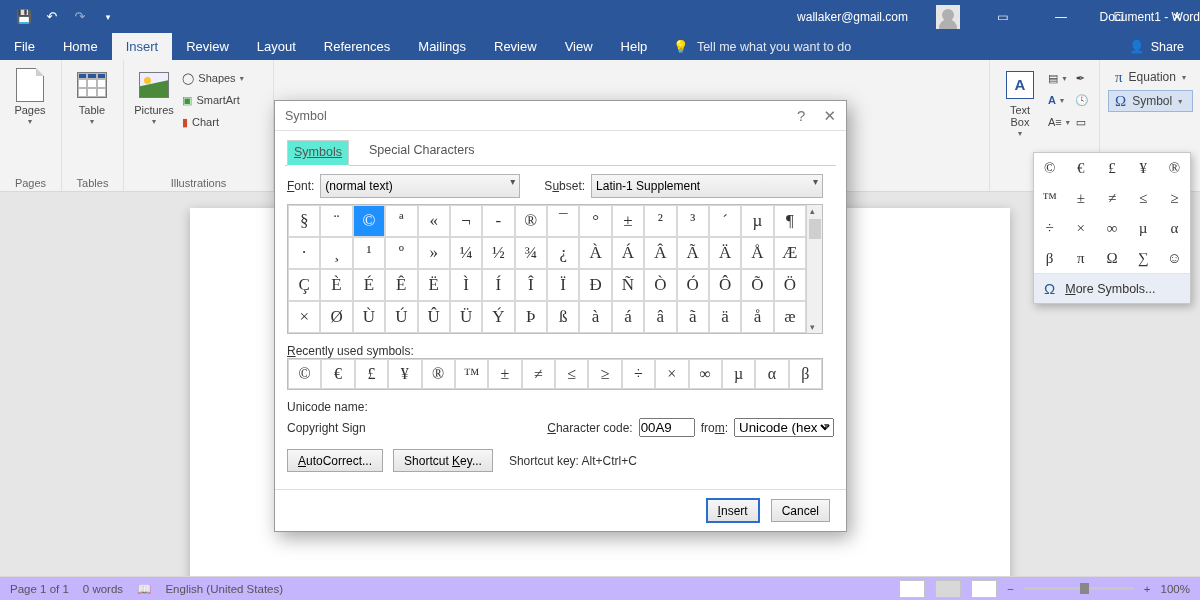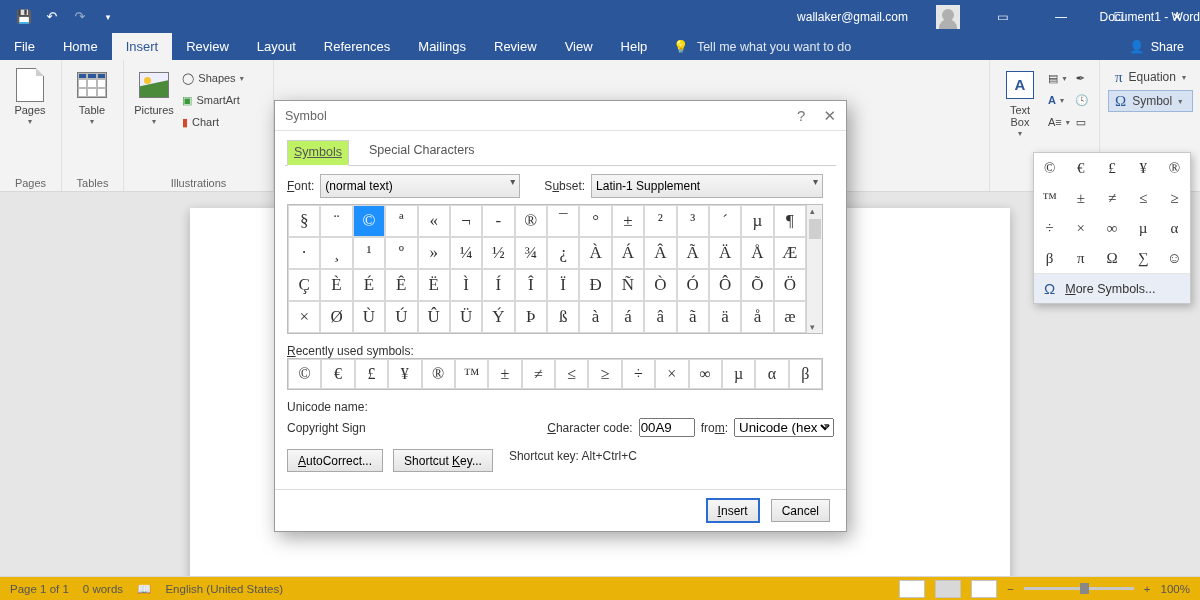--- a/index.html
+++ b/index.html
@@ -45,21 +45,21 @@
 .ic-pic{width:30px;height:26px;border:1px solid #7a7a7a;background:#eef;position:relative;overflow:hidden;}
 .ic-pic::before{content:"";position:absolute;left:4px;top:4px;width:7px;height:7px;border-radius:50%;background:#f7c32e;}
 .ic-pic::after{content:"";position:absolute;left:-4px;bottom:-6px;width:40px;height:20px;background:#4a8a3a;transform:rotate(-12deg);}
 .ic-textbox{width:28px;height:28px;border:1px solid #2b579a;background:#fff;display:flex;align-items:center;justify-content:center;color:#2b579a;font-weight:bold;font-size:15px;}
 
 
 .canvas { position: absolute; left:0; right:0; top:192px; bottom:24px; background:#e6e6e6; }
 .page { position:absolute; left:190px; top:16px; width:820px; height:400px; background:#fff; box-shadow:0 3px 10px rgba(0,0,0,.25); }
 
 
-.status { position:absolute; left:0; right:0; bottom:0; height:24px; background:#eab308; border-top:1px solid #d8d8d8; display:flex; align-items:center; font-size:11.5px; color:#555; gap:14px; padding:0 10px; }
+.status { position:absolute; left:0; right:0; bottom:0; height:24px; background:#c4b5fd; border-top:1px solid #d8d8d8; display:flex; align-items:center; font-size:11.5px; color:#555; gap:14px; padding:0 10px; }
 .status .right { margin-left:auto; display:flex; align-items:center; gap:10px; }
 .status .viewbtn { width:26px; height:18px; border:1px solid #c4c4c4; background:#fff; }
 .status .viewbtn.active{background:#d8d8d8;}
 .status .slider { width:110px; height:3px; background:#c8c8c8; position:relative; }
 .status .slider::after{content:"";position:absolute;left:56px;top:-4px;width:9px;height:11px;background:#888;}
 
 
 .sym-gallery { position:absolute; right:9px; top:152px; width:158px; background:#fff; border:1px solid #c8c8c8; box-shadow:2px 3px 8px rgba(0,0,0,.25); font-size:12.5px; color:#333; z-index:50; }
 .sym-gallery .grid { display:grid; grid-template-columns:repeat(5,1fr); }
 .sym-gallery .cell { height:30px; display:flex; align-items:center; justify-content:center; font-size:15px; font-family:"Times New Roman",serif; }
@@ -72,21 +72,21 @@
 .rb-sym .btn { display:flex; align-items:center; gap:6px; padding:1px 6px; font-size:12px; border:1px solid transparent; height:22px;}
 .rb-sym .btn .g{font-size:15px;font-family:"Times New Roman",serif;}
 .rb-sym .btn.active{background:#d6e1f1;border-color:#9db6d9;}
 
 
 .dialog { position:absolute; left:274px; top:100px; width:573px; height:432px; background:#fff; border:1px solid #9a9a9a; box-shadow:4px 6px 18px rgba(0,0,0,.35); font-size:12px; color:#333; z-index:60; }
 .dialog .dtitle { height:30px; background:#fff; border-bottom:1px solid #e1e1e1; display:flex; align-items:center; padding:0 10px; font-size:12.5px; color:#666; }
 .dialog .dtitle .dright{margin-left:auto;display:flex;gap:18px;color:#777;font-size:15px;}
 .dialog .tabs { display:flex; gap:14px; padding:8px 12px 0 12px; font-size:12.5px; }
 .dialog .tabs .t { padding:4px 6px 6px 6px; color:#555; }
-.dialog .tabs .t.active { border:1px solid #cfcfcf; border-bottom:1px solid #fff; background:#bef264; position:relative; top:1px; text-decoration:underline;}
+.dialog .tabs .t.active { border:1px solid #cfcfcf; border-bottom:1px solid #fff; background:#5eead4; position:relative; top:1px; text-decoration:underline;}
 .dialog .tabstrip { border-bottom:1px solid #cfcfcf; margin:0 10px; }
 
 .dialog .body { padding:8px 12px 10px 12px; }
 .dlg-row { display:flex; align-items:center; gap:6px; margin-bottom:6px; }
 .dlg-row label u{text-decoration:underline;}
 .dlg-row select,.dlg-row input[type=text]{ border:1px solid #b3b3b3; height:24px; font-size:12px; padding:0 4px; background:#fff;}
 .dlg-row select{appearance:none;padding-right:18px;background:linear-gradient(#f6f6f6,#e7e7e7);position:relative;}
 .selwrap{position:relative;display:inline-block;}
 .selwrap::after{content:"▾";position:absolute;right:5px;top:2px;font-size:10px;color:#555;pointer-events:none;}
 
@@ -101,21 +101,21 @@
 
 .recent-lbl{margin-top:10px;}
 .recent-grid { border:1px solid #bdbdbd; width:536px; height:32px; display:grid; grid-template-columns:repeat(16,1fr);}
 .recent-grid .c{border:0.5px solid #d8d8d8;display:flex;align-items:center;justify-content:center;font-family:"Times New Roman",serif;font-size:16px;}
 
 .uni-name{margin-top:10px;}
 .code-row{display:flex;align-items:center;gap:6px;margin-top:4px;}
 .code-row .spacer{flex:1;}
 .code-row input{width:56px;}
 
-.btn-row{display:flex;gap:10px;margin-top:12px;}
+.btn-row{display:flex;gap:10px;align-items:center;margin-top:12px;}
 .dlg-btn{height:23px;padding:0 10px;font-size:12px;background:linear-gradient(#f7f7f7,#e4e4e4);border:1px solid #a8a8a8;}
 .dlg-btn u{text-decoration:underline;}
 .shortcut-txt{margin-left:6px;}
 
 .dlg-foot{position:absolute;left:0;right:0;bottom:0;height:42px;border-top:1px solid #dcdcdc;display:flex;align-items:center;justify-content:flex-end;gap:12px;padding:0 16px;background:#fff;}
 .dlg-foot .dlg-btn.primary{border:1px solid #2b6cd1;outline:1px solid #2b6cd1;}
 </style>
 </head>
 <body>
 

